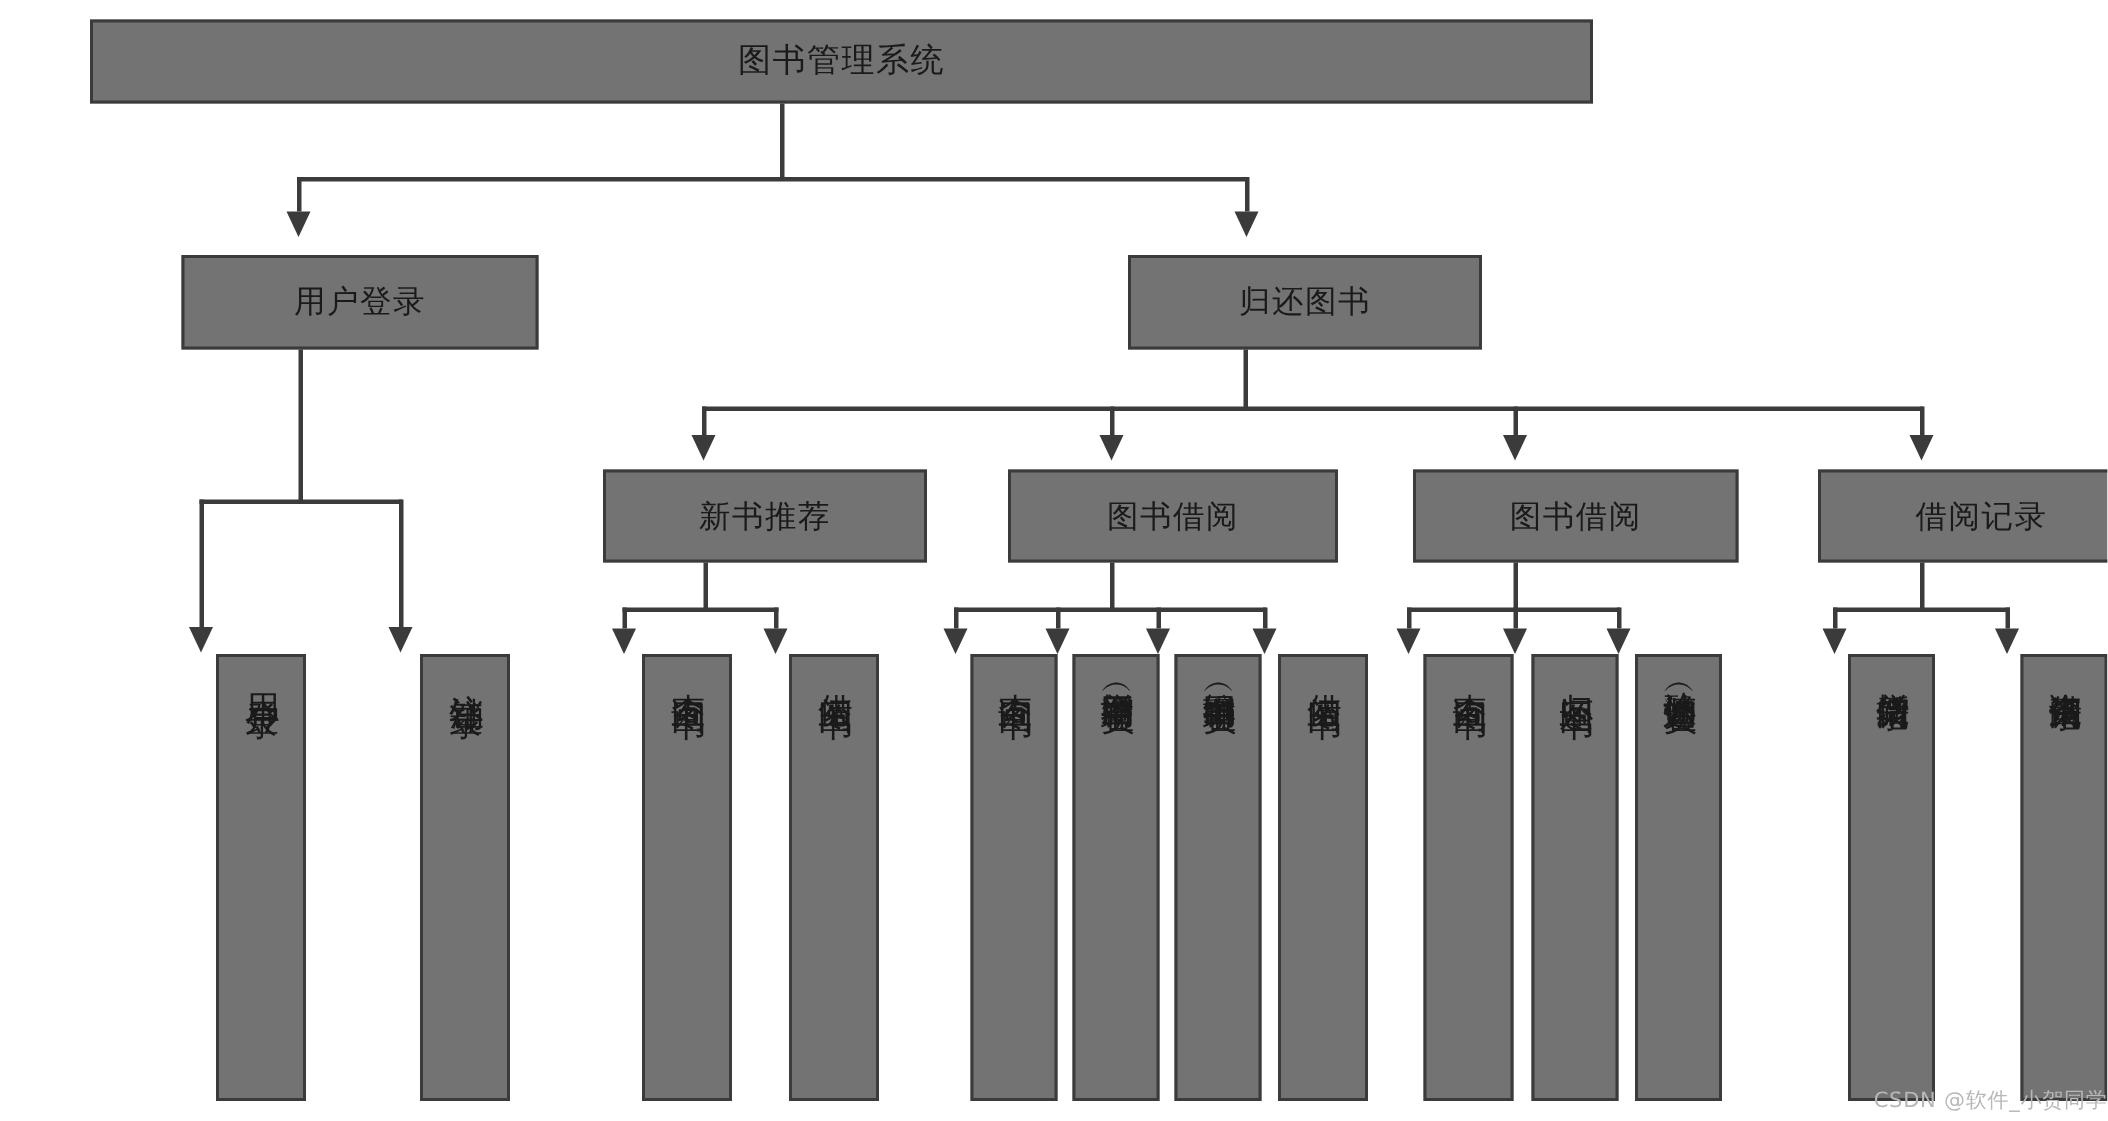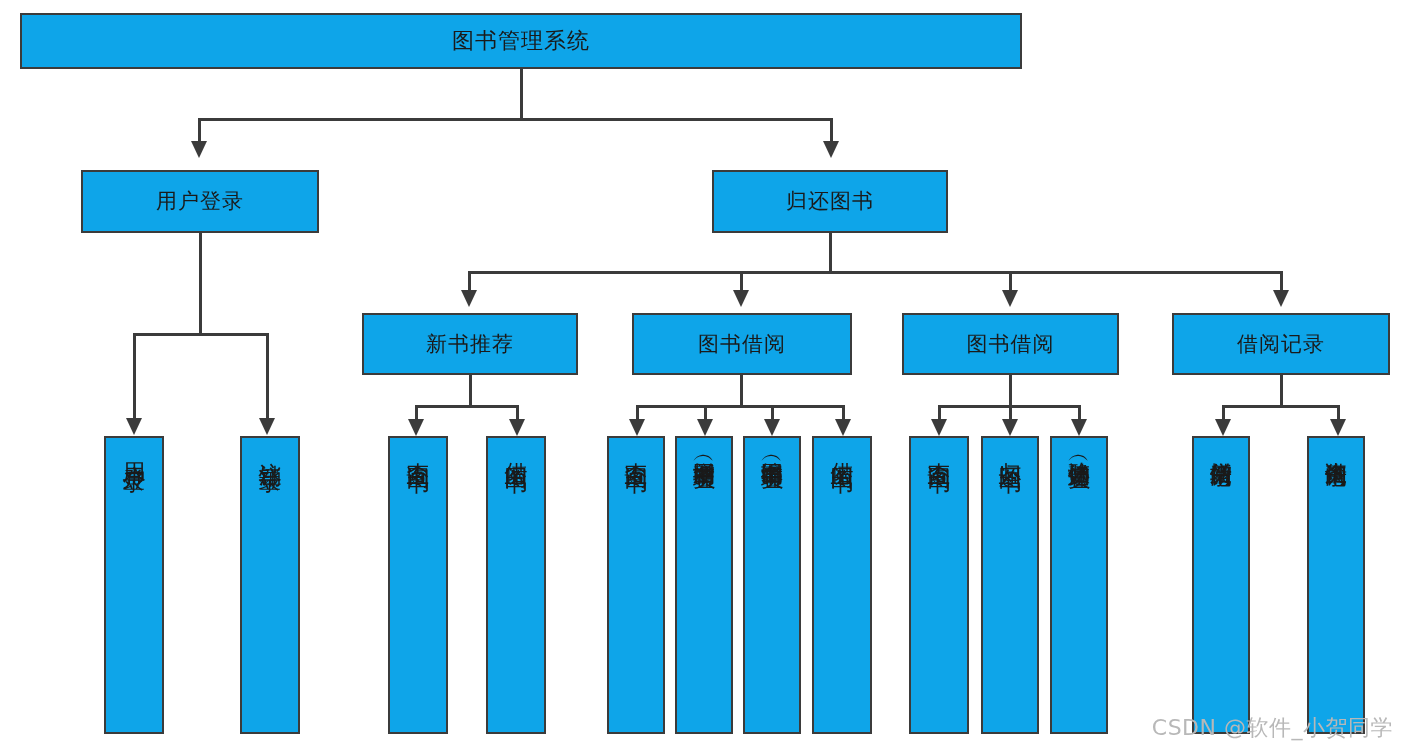--- a/index.html
+++ b/index.html
@@ -15,25 +15,26 @@
     position: relative;
     width: 1405px;
     height: 747px;
     background: #ffffff;
     overflow: hidden;
   }
   .node {
     position: absolute;
     box-sizing: border-box;
     border: 2.5px solid #3b3b3b;
-    background: #0ea5e9;
+    background: #737373;
     display: flex;
     align-items: center;
     justify-content: center;
     color: #1a1a1a;
+    margin-left: 40px;
   }
   .node .node-label {
     display: block;
     text-align: center;
     line-height: 1.18;
     letter-spacing: 1px;
   }
   .node.horizontal .node-label {
     font-size: 21px;
     white-space: nowrap;
@@ -67,23 +68,23 @@
   .arrowhead {
     position: absolute;
     width: 0;
     height: 0;
     border-left: 8px solid transparent;
     border-right: 8px solid transparent;
     border-top: 17px solid #3b3b3b;
   }
   #watermark {
     position: absolute;
-    right: 12px;
+    right: 0;
     bottom: 4px;
-    font-size: 22px;
+    font-size: 14px;
     color: #b8b8b8;
     letter-spacing: 0.5px;
     white-space: nowrap;
     pointer-events: none;
   }
 </style>
 </head>
 <body>
 
 <div id="diagram-root">

